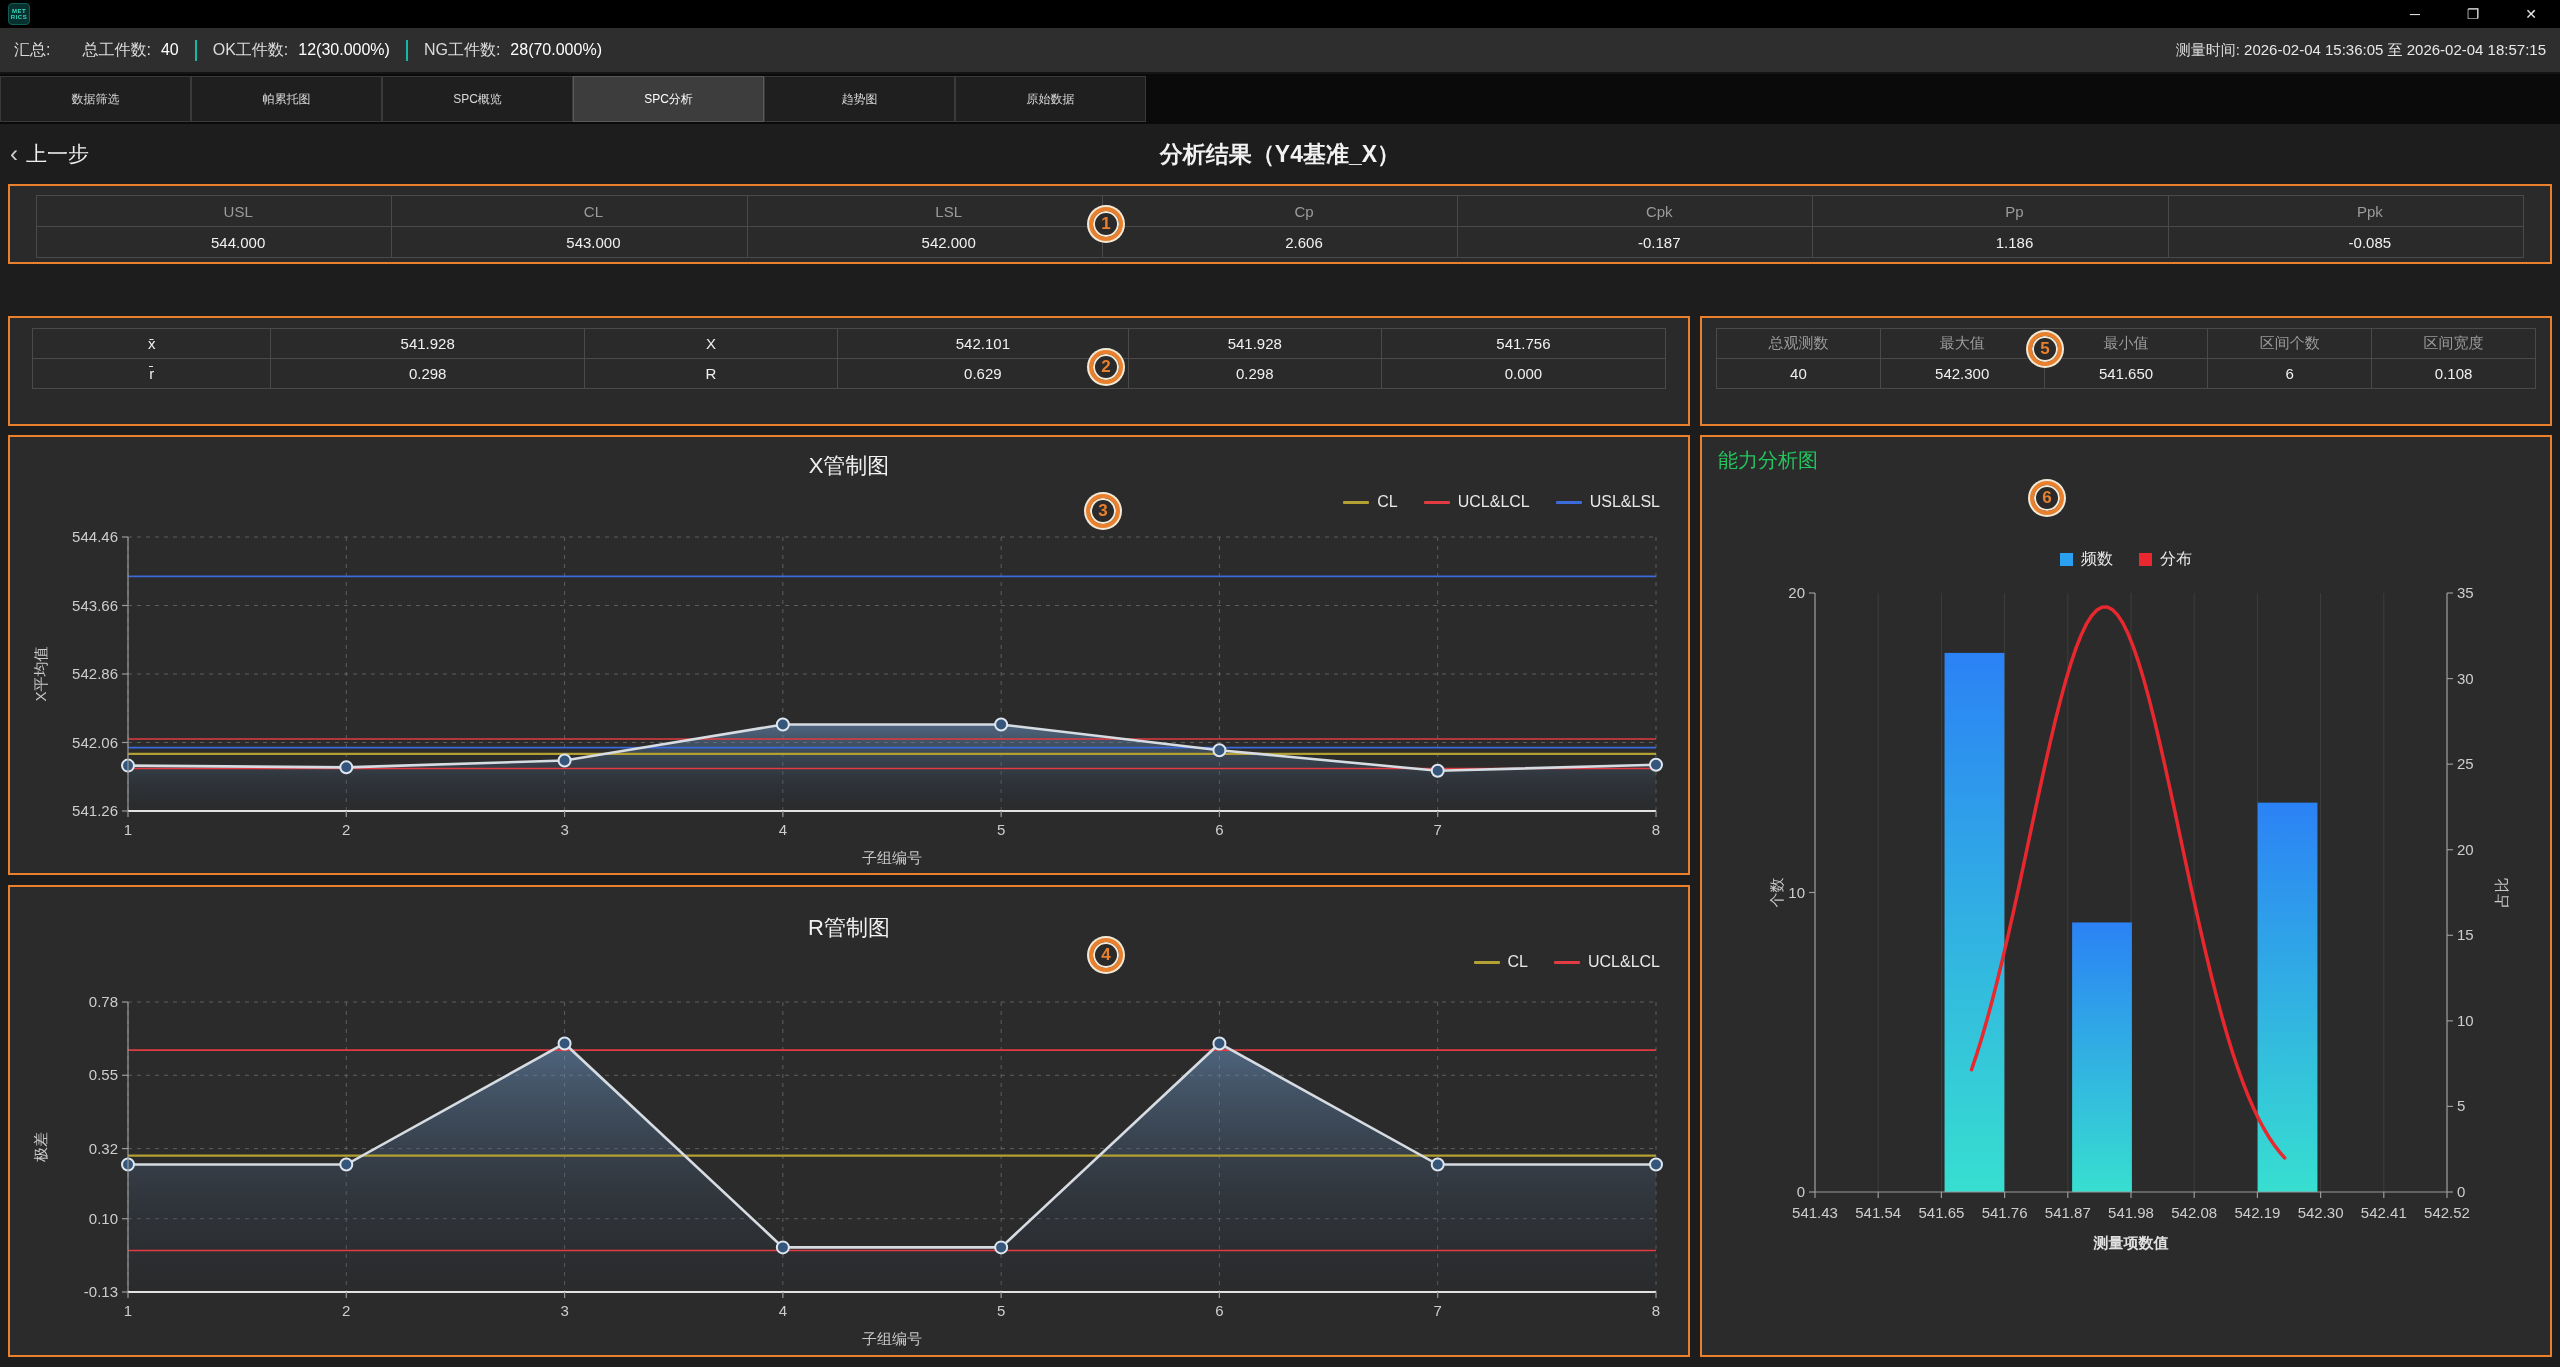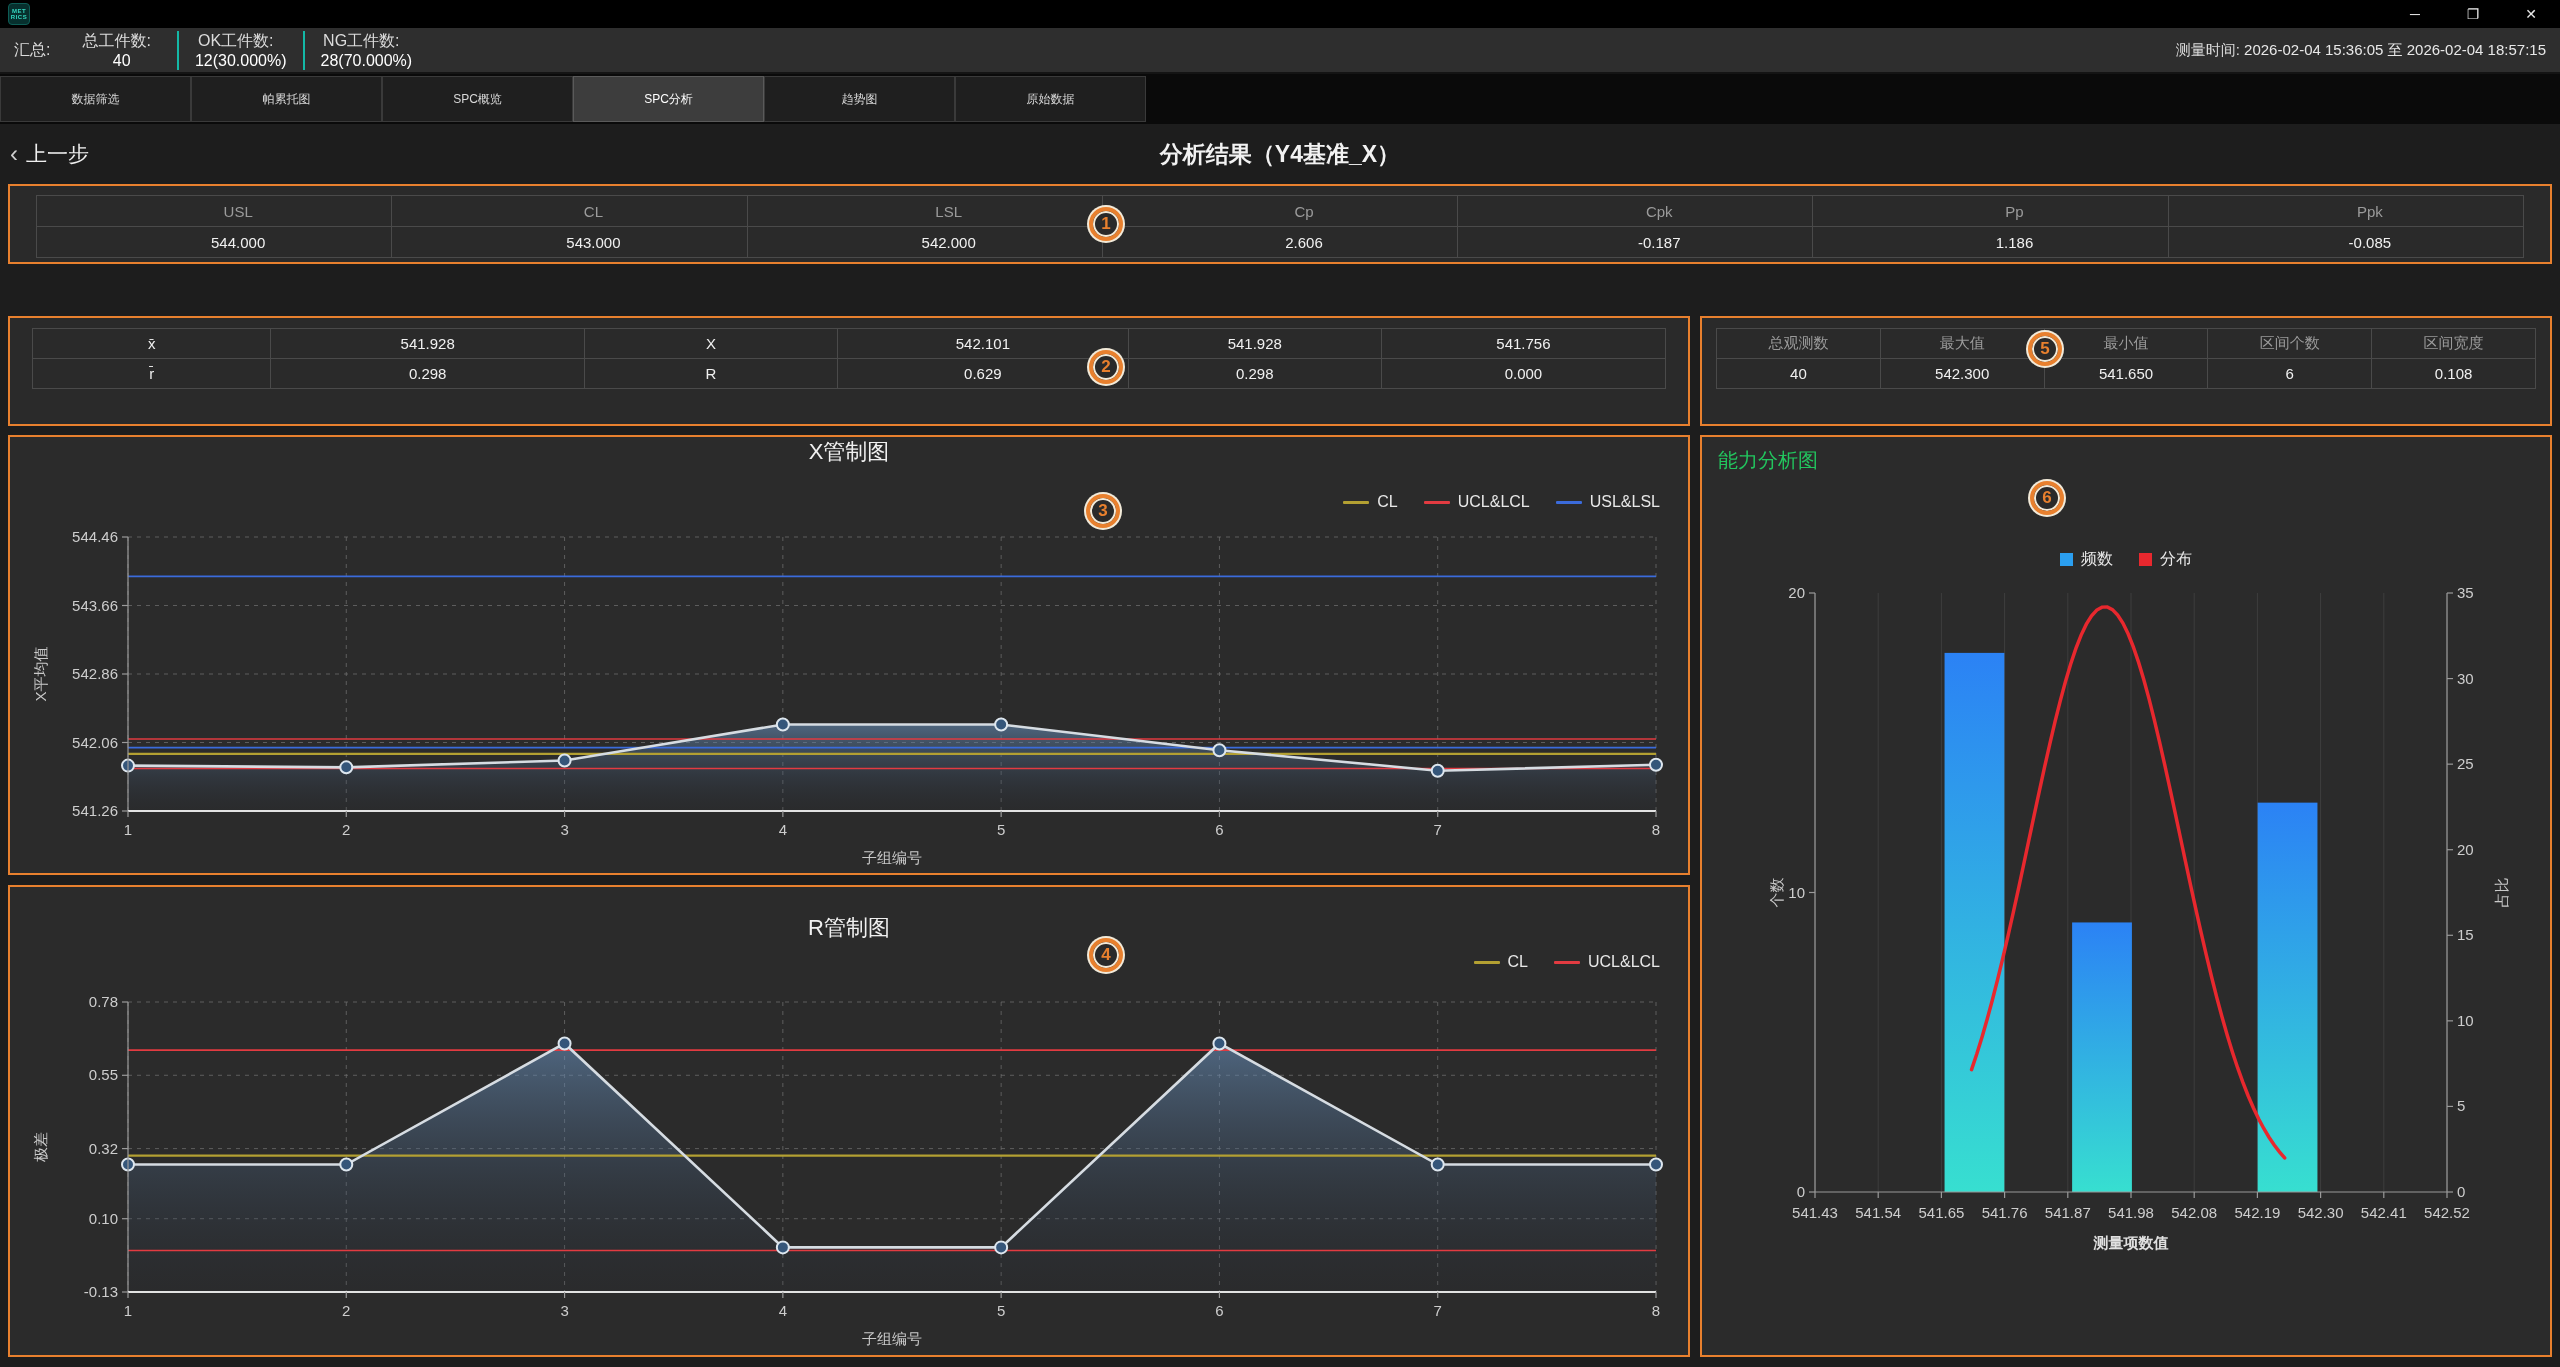--- a/index.html
+++ b/index.html
@@ -13,21 +13,21 @@
               align-items:center; justify-content:center; }
   .app-logo span { font-size:6px; line-height:6px; font-weight:bold; color:#35d8c0; letter-spacing:.5px; }
   .win-controls { margin-left:auto; display:flex; }
   .win-btn { width:58px; height:28px; display:flex; align-items:center; justify-content:center;
              color:#e8e8e8; font-size:14px; cursor:pointer; }
 
   
   .summarybar { height:46px; background:#2e2e2e; display:flex; align-items:center;
                 padding:0 14px; font-size:16px; border-bottom:2px solid #141414; }
   .summary-group { display:flex; align-items:center; }
-  .summary-item { display:flex; align-items:center; padding:0 16px;flex-direction:column; }
+  .summary-item { display:flex; align-items:center; padding:0 16px; }
   .summary-item + .summary-item { border-left:2px solid #14b8a6; }
   .summary-item .lbl { color:#dcdcdc; margin-right:10px; }
   .summary-item .val { color:#ffffff; }
   .summary-title { color:#dcdcdc; margin-right:16px; }
   .measure-time { margin-left:auto; color:#dcdcdc; font-size:15px; }
   .measure-time .val { color:#e8e8e8; }
 
   
   .tabbar { height:50px; background:#0a0a0a; display:flex; align-items:stretch; }
   .tab { width:191px; margin:2px 0 2px 0; display:flex; align-items:center; justify-content:center;
@@ -57,21 +57,21 @@
   table.dtable td { border:1px solid #4a4a4a; text-align:center; font-size:15px;
                     color:#f0f0f0; height:30px; overflow:hidden; white-space:nowrap; }
   table.dtable tr.hdr td { color:#9b9b9b; }
   .spec-panel table.dtable td { height:31px;padding-left:48px; }
 
   .chart-panel { background:#2b2b2b; }
   .x-panel { height:440px; margin-bottom:10px; }
   .r-panel { height:472px; }
   .cap-panel { height:922px; }
   .chart-title { text-align:center; font-size:22px; color:#f0f0f0; }
-  .x-panel .chart-title { }
+  .x-panel .chart-title { padding-top:14px; }
   .r-panel .chart-title { padding-top:26px; }
   .cap-title { font-size:20px; color:#22c55e; padding:10px 0 0 16px; text-align:left; }
   .chart-legend { position:absolute; display:flex; gap:26px; align-items:center; }
   .legend-xbar { top:56px; right:28px; }
   .legend-r { top:66px; right:28px; }
   .legend-cap { top:112px; left:0; right:0; justify-content:center; }
   .legend-item { display:flex; align-items:center; gap:8px; font-size:16px; color:#e8e8e8; }
   .legend-line { width:26px; height:3px; border-radius:1px; }
   .legend-sq { width:13px; height:13px; }
   .chart-svg { position:absolute; left:0; bottom:0; }

